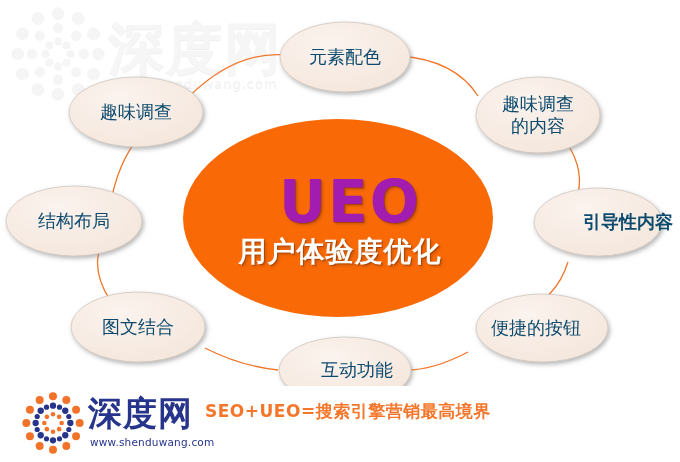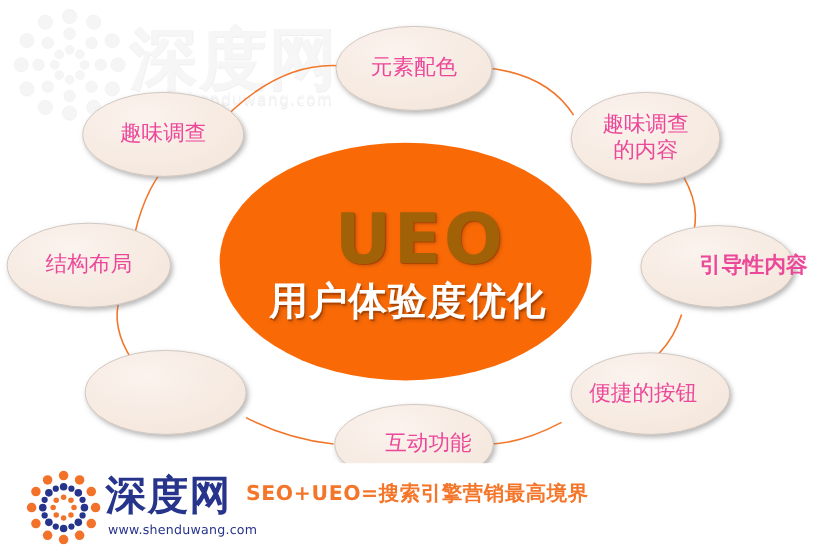--- a/index.html
+++ b/index.html
@@ -42,38 +42,38 @@
 
   
   .hub-label{
     position:absolute;
     left:180px;top:120px;width:320px;height:200px;
     display:flex;flex-direction:column;
     align-items:center;justify-content:center;
     pointer-events:none;
   }
   .hub-title{
-    font-size:58px;font-weight:bold;color:#a16207;
+    font-size:58px;font-weight:bold;color:#a21caf;
     letter-spacing:2px;line-height:1;
     text-shadow:1px 1px 0 rgba(120,45,0,.45), 2px 2px 3px rgba(120,45,0,.35);
     margin-left:20px;
   }
   .hub-sub{
     margin-top:6px;
-    font-size:32px;font-weight:bold;color:#ffffff;
+    font-size:28px;font-weight:bold;color:#ffffff;
     letter-spacing:1px;line-height:1.1;
     text-shadow:1px 1px 0 rgba(120,45,0,.45), 2px 2px 3px rgba(120,45,0,.35);
   }
 
   
   .node-label{
     position:absolute;
     display:flex;align-items:center;justify-content:center;
     text-align:center;
-    font-size:18px;color:#ec4899;
+    font-size:18px;color:#0c4a6e;
     line-height:1.22;
     pointer-events:none;
     white-space:pre-line;
   }
 
   
   #footer{
     position:absolute;left:0;top:386px;
     width:680px;height:76px;
     background:#ffffff;
@@ -178,20 +178,21 @@
     <div class="hub-title">UEO</div>
     <div class="hub-sub">用户体验度优化</div>
   </div>
 
   <div class="node-label" style="left:280px;top:37px;width:130px;height:40px;">元素配色</div>
   <div class="node-label" style="left:476px;top:88px;width:124px;height:54px;">趣味调查
 的内容</div>
   <div class="node-label" style="left:564px;top:202px;width:128px;height:40px;font-weight:bold;">引导性内容</div>
   <div class="node-label" style="left:478px;top:308px;width:116px;height:40px;">便捷的按钮</div>
   <div class="node-label" style="left:281px;top:350px;width:128px;height:40px;padding-left:12px;">互动功能</div>
+  <div class="node-label" style="left:74px;top:307px;width:128px;height:40px;">图文结合</div>
   <div class="node-label" style="left:10px;top:201px;width:128px;height:40px;">结构布局</div>
   <div class="node-label" style="left:72px;top:92px;width:128px;height:40px;">趣味调查</div>
 
   <div id="footer">
 
     <div id="brand">
       <svg class="b-dots" viewBox="0 0 100 100">
         <g fill="#F2722A">
           <circle cx="50" cy="7" r="6.4"></circle>
             <circle cx="71.5" cy="12.8" r="6.4"></circle>

